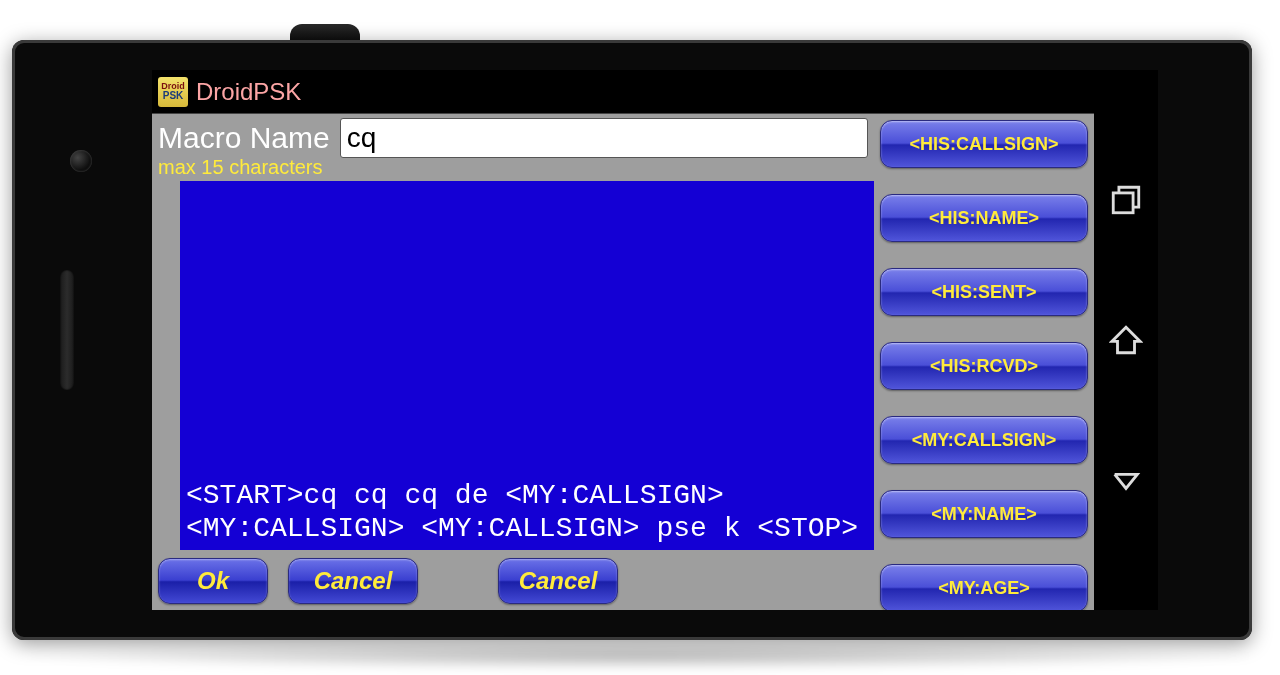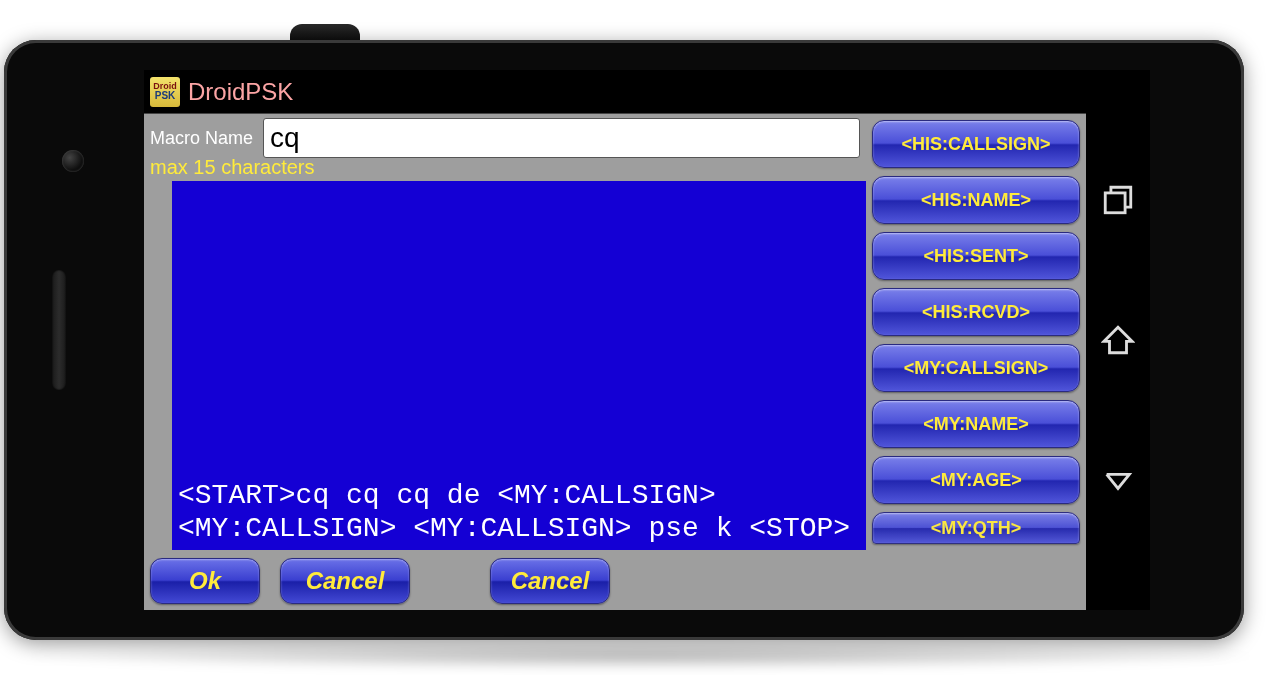--- a/index.html
+++ b/index.html
@@ -25,25 +25,25 @@
     top: 24px;
     left: 290px;
     width: 70px;
     height: 24px;
     background: linear-gradient(#2a2a2a,#000);
     border-radius: 12px 12px 4px 4px;
   }
   .phone-body {
     position: absolute;
     top: 40px;
-    left: 4px;
+    left: 12px;
     width: 1240px;
     height: 600px;
     background: #0a0a0a;
-    border-radius: 32px;
+    border-radius: 12px;
     box-shadow: inset 0 0 0 3px #3a3a3a, 0 4px 20px rgba(0,0,0,0.4);
     display:flex;
     align-items:center;
   }
   .phone-left {
     width: 140px;
     height: 100%;
     position: relative;
   }
   .camera {
@@ -108,21 +108,21 @@
     background:#9e9e9e;
     padding: 4px 6px 2px 6px;
   }
   .macro-row1 {
     display:flex;
     align-items:center;
     gap:10px;
   }
   .macro-label {
     color:#fff;
-    font-size:18px;
+    font-size:30px;
     white-space:nowrap;
   }
   .macro-input {
     flex:1;
     height:40px;
     background:#fff;
     border:1px solid #555;
     border-radius:3px;
     font-size:28px;
     padding:16px 6px;
@@ -169,21 +169,21 @@
     justify-content:center;
     cursor:pointer;
     padding:0 18px;
     font-style:italic;
   }
   .right-panel {
     width: 220px;
     background:#9e9e9e;
     display:flex;
     flex-direction:column;
-    gap:8px;
+    gap:26px;
     padding:6px 6px 0 6px;
   }
   .app-row {
     flex:1;
     display:flex;
     overflow:hidden;
   }
   .left-col {
     flex:1;
     display:flex;

